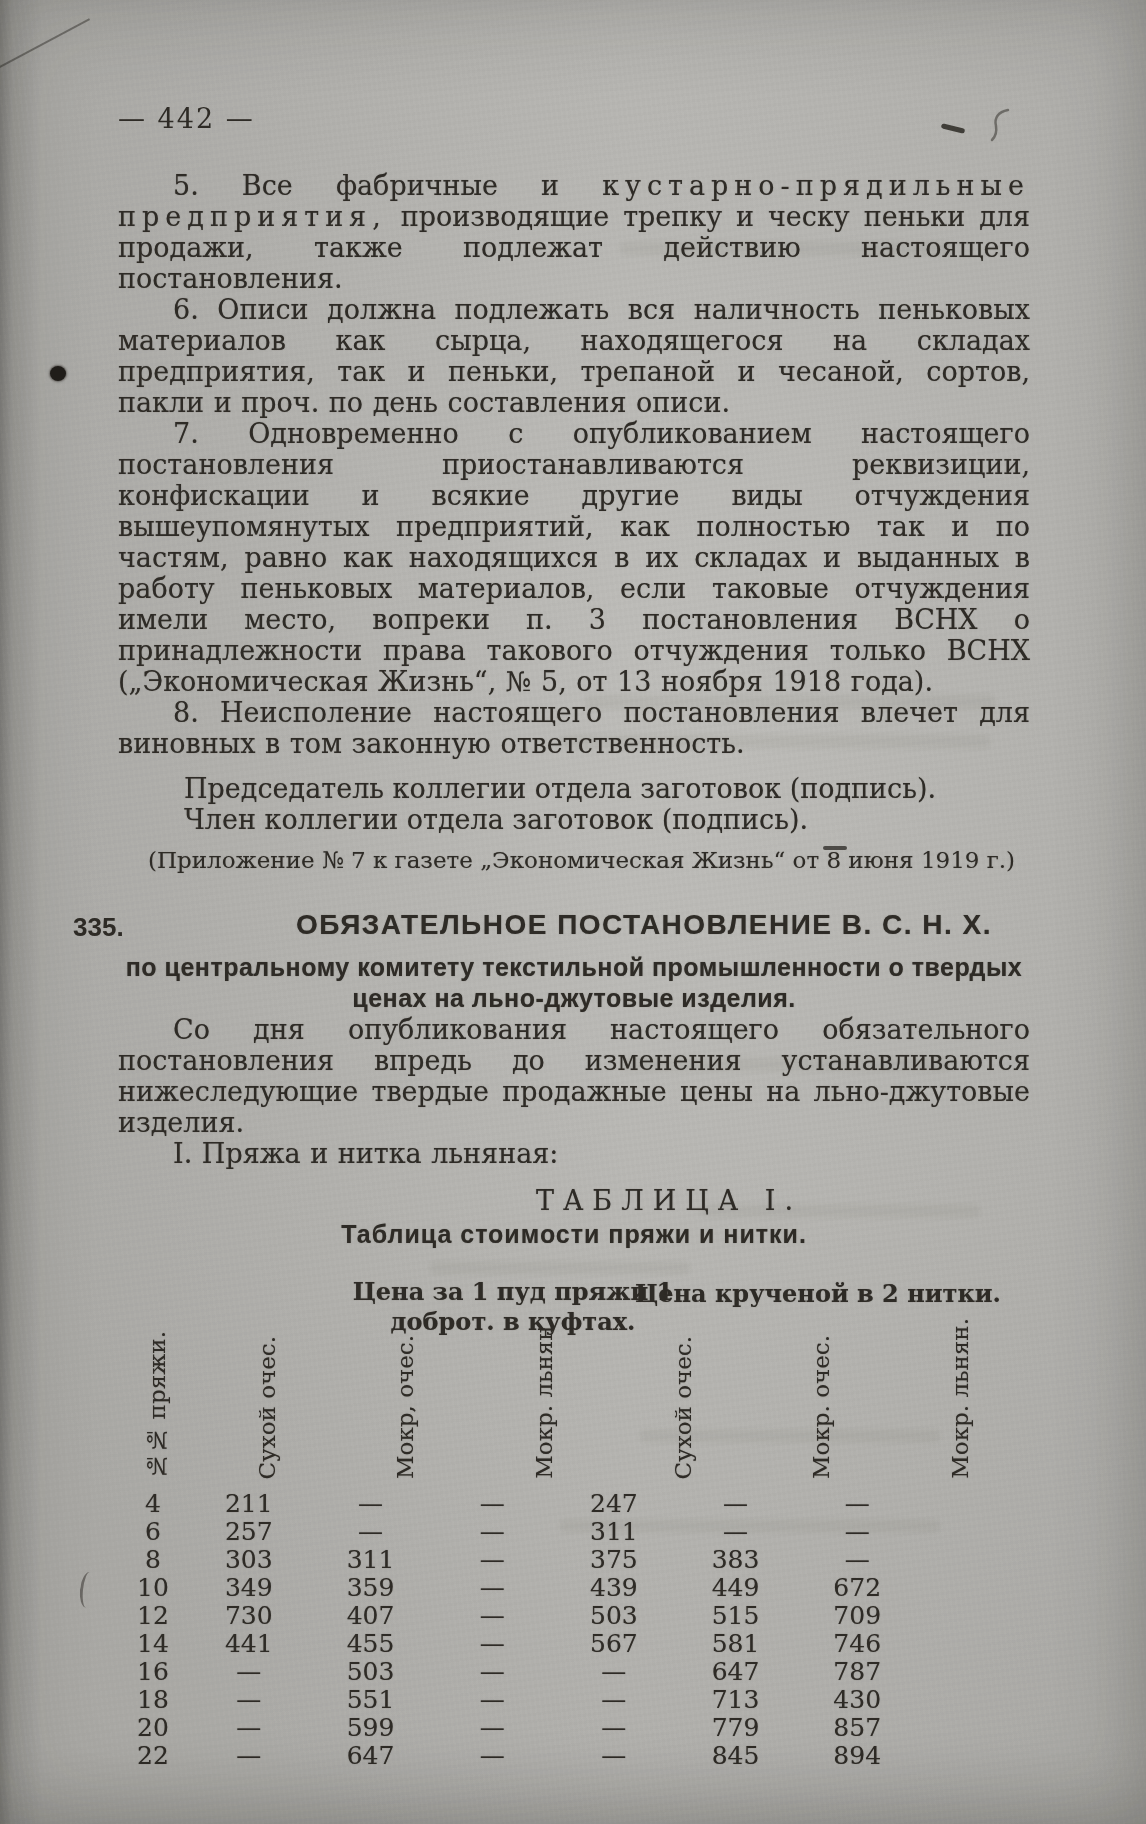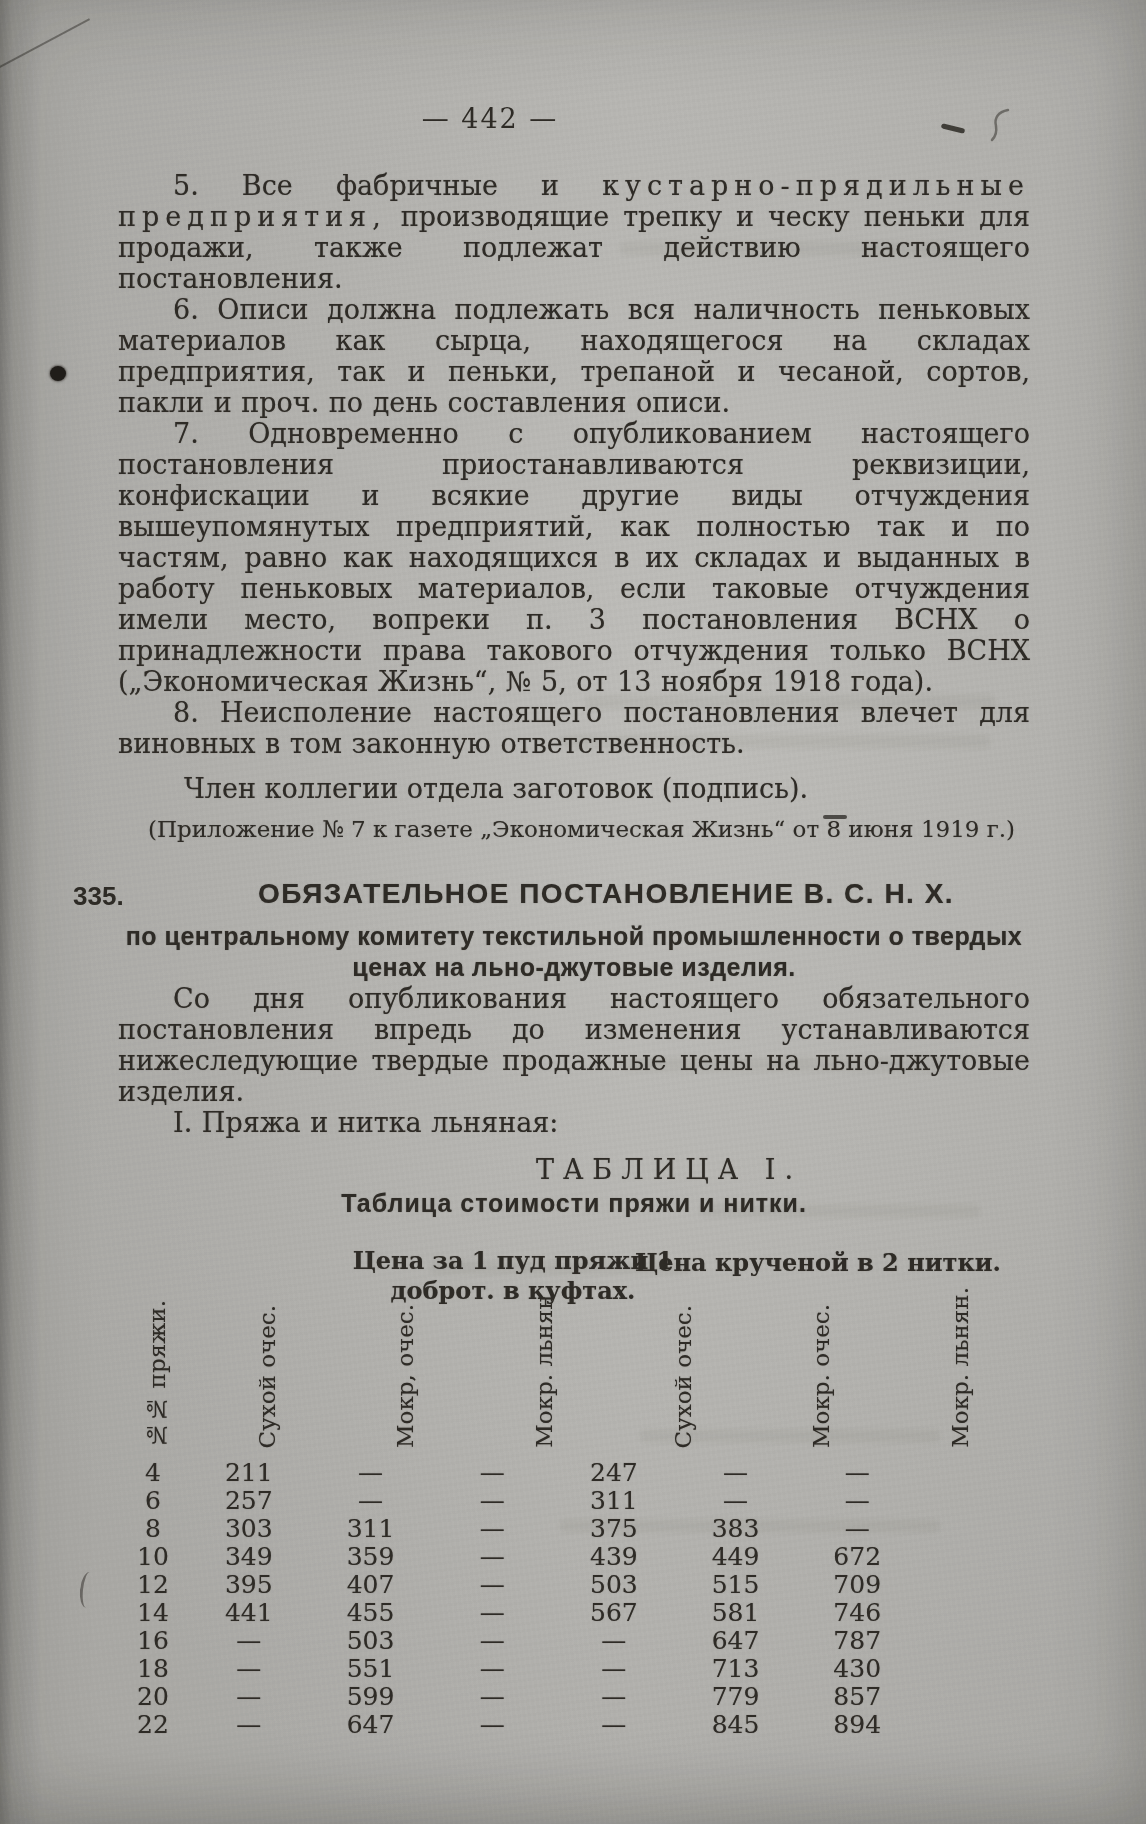--- a/index.html
+++ b/index.html
@@ -20,21 +20,21 @@
   }
   .texture {
     position:absolute; inset:0; pointer-events:none; opacity:.5;
     background:
       repeating-linear-gradient(83deg, rgba(255,255,255,0.02) 0 2px, rgba(0,0,0,0.015) 2px 5px),
       repeating-linear-gradient(-7deg, rgba(0,0,0,0.012) 0 3px, rgba(255,255,255,0.015) 3px 7px);
   }
 
   .content { position:absolute; left:118px; top:0; width:912px; padding-top:104px; }
 
-  .page-number { text-align:center; padding-right:168px; font-size:27px; line-height:30px; letter-spacing:2px; }
+  .page-number { padding-right:168px; font-size:27px; line-height:30px; letter-spacing:2px; }
 
   .body-text {
     font-size:27px; line-height:31px; text-align:justify; text-indent:55px;
     text-shadow:0 0 1px rgba(46,43,38,0.45); word-spacing:1px;
   }
   .body-text .spaced { letter-spacing:6px; }
   .first-para { margin-top:36px; }
 
   .signature { font-size:27px; line-height:31px; padding-left:66px; text-shadow:0 0 1px rgba(46,43,38,0.45); }
   .sig-block { margin-top:14px; }
@@ -42,21 +42,21 @@
   .overlined { position:relative; }
   .overlined::before { content:""; position:absolute; left:-3px; right:-6px; top:-1px; height:4px; background:rgba(40,37,33,0.75); border-radius:2px; }
 
   .decree-head { position:relative; margin-top:32px; }
   .margin-number {
     position:absolute; left:-45px; top:4px;
     font-family:"Liberation Sans","DejaVu Sans",sans-serif; font-weight:bold; font-size:26px;
   }
   .decree-title {
     font-family:"Liberation Sans","DejaVu Sans",sans-serif; font-weight:bold;
-    font-size:28px; line-height:34px; padding-left:140px; letter-spacing:1.5px;
+    font-size:28px; line-height:34px; text-align:center; padding-left:140px; letter-spacing:1.5px;
     text-shadow:0 0 1px rgba(46,43,38,0.5);
   }
   .decree-subtitle {
     margin-top:10px; font-family:"Liberation Sans","DejaVu Sans",sans-serif; font-weight:bold;
     font-size:25px; line-height:31px; text-align:center; letter-spacing:0.5px;
     text-shadow:0 0 1px rgba(46,43,38,0.5);
   }
   .intro { }
   .section-line { text-align:left; }
 
@@ -119,20 +119,21 @@
     <div class="page-number">— 442 —</div>
 
     <p class="body-text first-para"><span>5. Все фабричные и</span>
       <span class="spaced">кустарно-прядильные предприятия,</span>
       <span>производящие трепку и ческу пеньки для продажи, также подлежат действию настоящего постановления.</span></p>
     <p class="body-text">6. Описи должна подлежать вся наличность пеньковых материалов как сырца, находящегося на складах предприятия, так и пеньки, трепаной и чесаной, сортов, пакли и проч. по день составления описи.</p>
     <p class="body-text">7. Одновременно с опубликованием настоящего постановления приостанавливаются реквизиции, конфискации и всякие другие виды отчуждения вышеупомянутых предприятий, как полностью так и по частям, равно как находящихся в их складах и выданных в работу пеньковых материалов, если таковые отчуждения имели место, вопреки п. 3 постановления ВСНХ о принадлежности права такового отчуждения только ВСНХ („Экономическая Жизнь“, № 5, от 13 ноября 1918 года).</p>
     <p class="body-text">8. Неисполение настоящего постановления влечет для виновных в том законную ответственность.</p>
 
     <div class="sig-block">
+      <p class="signature">Председатель коллегии отдела заготовок (подпись).</p>
       <p class="signature">Член коллегии отдела заготовок (подпись).</p>
     </div>
 
     <p class="appendix"><span>(Приложение № 7 к газете „Экономическая Жизнь“ от </span><span class="overlined">8</span><span> июня 1919 г.)</span></p>
 
     <div class="decree-head">
       <div class="margin-number">335.</div>
       <h1 class="decree-title">ОБЯЗАТЕЛЬНОЕ ПОСТАНОВЛЕНИЕ В. С. Н. Х.</h1>
       <h2 class="decree-subtitle">по центральному комитету текстильной промышленности о твердых ценах на льно-джутовые изделия.</h2>
     </div>
@@ -203,21 +204,21 @@
           <div class="td td-first">10</div>
           <div class="td">349</div>
           <div class="td">359</div>
           <div class="td">—</div>
           <div class="td">439</div>
           <div class="td">449</div>
           <div class="td">672</div>
         </div>
         <div class="tr">
           <div class="td td-first">12</div>
-          <div class="td">395</div>
+          <div class="td">730</div>
           <div class="td">407</div>
           <div class="td">—</div>
           <div class="td">503</div>
           <div class="td">515</div>
           <div class="td">709</div>
         </div>
         <div class="tr">
           <div class="td td-first">14</div>
           <div class="td">441</div>
           <div class="td">455</div>

